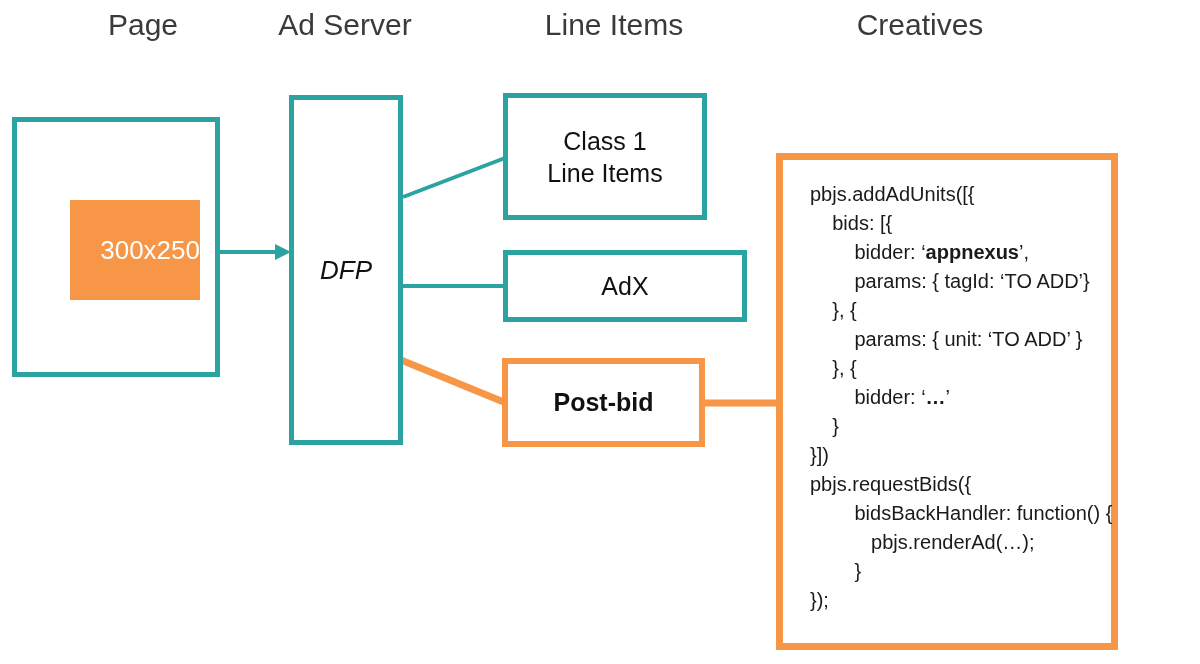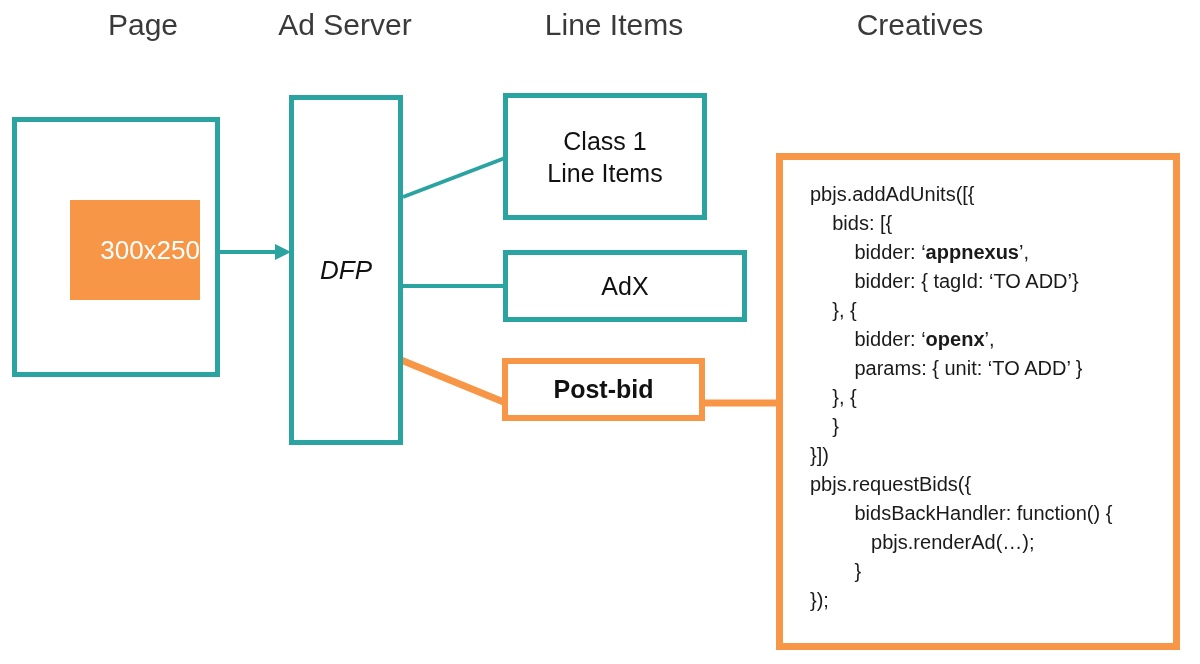--- a/index.html
+++ b/index.html
@@ -46,27 +46,27 @@
   .ad-slot{
     position:absolute;left:70px;top:200px;width:130px;height:100px;
     background:var(--orange);color:var(--slot_text);
     display:flex;align-items:center;justify-content:flex-end;
     font-size:26px;
   }
   .dfp-box{left:289px;top:95px;width:114px;height:350px;font-size:26px;font-style:italic;}
   .class1-box{left:503px;top:93px;width:204px;height:127px;font-size:25px;line-height:32px;}
   .adx-box{left:503px;top:250px;width:244px;height:72px;font-size:25px;}
   .postbid-box{
-    left:502px;top:358px;width:203px;height:63px;
+    left:502px;top:358px;width:203px;height:89px;
     border:6px solid var(--orange);
     font-size:25px;font-weight:bold;
   }
   .creatives-box{
     position:absolute;box-sizing:border-box;
-    left:776px;top:153px;width:404px;height:497px;
+    left:776px;top:153px;width:342px;height:497px;
     border:7px solid var(--orange);background:var(--bg);
   }
   .code{
     padding:20px 6px 0 27px;
     font-size:20px;line-height:29px;
     color:var(--code_text);
   }
   .code-line{white-space:pre;}
   .code-line .b{font-weight:bold;}
 </style>
@@ -111,25 +111,25 @@
 
   <div class="box postbid-box">
     <span>Post-bid</span>
   </div>
 
   <div class="creatives-box">
     <div class="code">
         <div class="code-line"><span>pbjs.addAdUnits([{</span></div>
         <div class="code-line"><span>    bids: [{</span></div>
         <div class="code-line"><span>        bidder: ‘</span><span class="b">appnexus</span><span>’,</span></div>
-        <div class="code-line"><span>        bidder: { tagId: ‘TO ADD’}</span></div>
+        <div class="code-line"><span>        params: { tagId: ‘TO ADD’}</span></div>
         <div class="code-line"><span>    }, {</span></div>
-        <div class="code-line"><span>        bidder: ‘</span><span class="b">openx</span><span>’,</span></div>
         <div class="code-line"><span>        params: { unit: ‘TO ADD’ }</span></div>
         <div class="code-line"><span>    }, {</span></div>
+        <div class="code-line"><span>        bidder: ‘</span><span class="b">…</span><span>’</span></div>
         <div class="code-line"><span>    }</span></div>
         <div class="code-line"><span>}])</span></div>
         <div class="code-line"><span>pbjs.requestBids({</span></div>
         <div class="code-line"><span>        bidsBackHandler: function() {</span></div>
         <div class="code-line"><span>           pbjs.renderAd(…);</span></div>
         <div class="code-line"><span>        }</span></div>
         <div class="code-line"><span>});</span></div>
       </div>
   </div>
 

